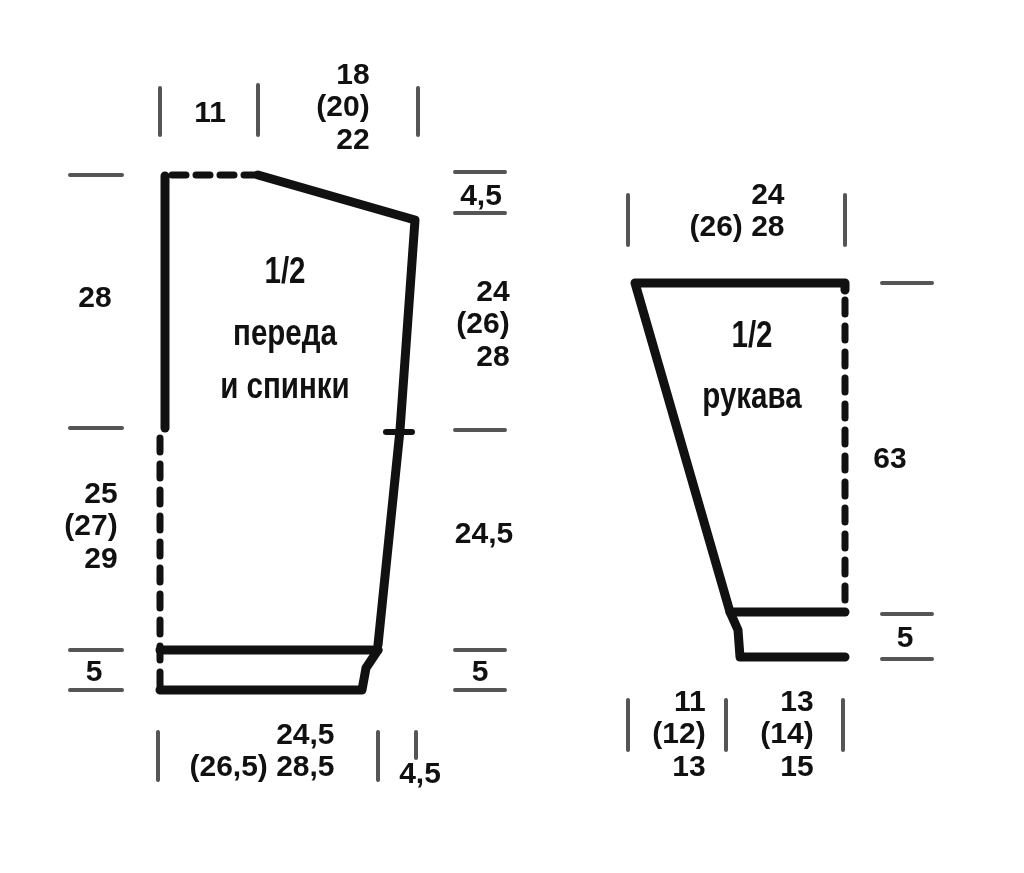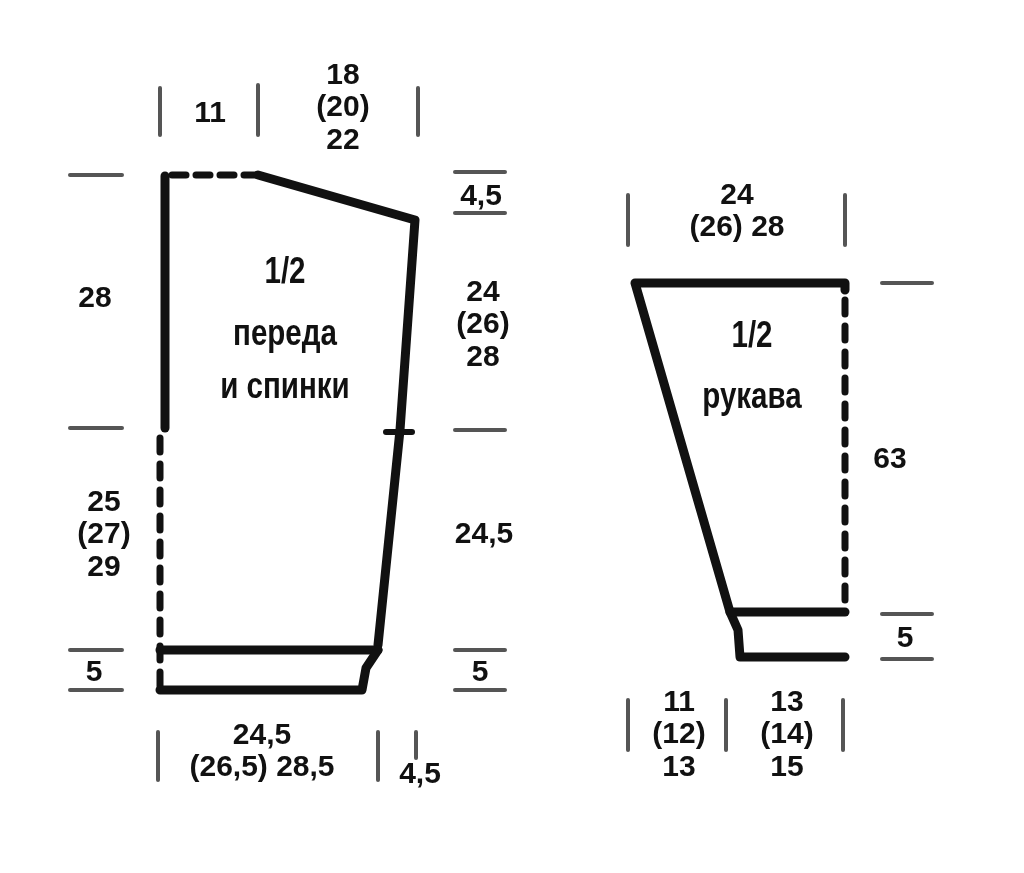--- a/index.html
+++ b/index.html
@@ -1,21 +1,21 @@
 <!DOCTYPE html>
 <html><head>
   <meta charset="utf-8">
   <style>
     html, body { margin: 0; padding: 0; background: #ffffff; }
     body { width: 1024px; height: 873px; position: relative; overflow: hidden; }
     #canvas { position: absolute; left: 0; top: 0; width: 1024px; height: 873px; }
     .lbl { position: absolute; font-family: "Liberation Sans", sans-serif; font-weight: bold; color: #111; text-align: center; line-height: 1.0; white-space: pre; transform: translateX(-50%); }
     .lbl.big { font-size: 30px; }
     .lbl.title { font-size: 36px; line-height: 1.15; font-weight: bold; transform: translateX(-50%) scaleX(0.82); }
-    .lbl.ml { font-size: 30px; line-height: 1.08; }
+    .lbl.ml { font-size: 30px; line-height: 1.08; text-align: right; }
   </style>
 </head>
 <body>
 
 <svg id="canvas" width="1024" height="873" viewBox="0 0 1024 873" xmlns="http://www.w3.org/2000/svg">
   <g stroke="#111" fill="none" stroke-linecap="round" stroke-linejoin="round">
 
     <line x1="165" y1="176" x2="165" y2="428" stroke-width="9"></line>
 
     <line x1="172" y1="175" x2="258" y2="175" stroke-width="7" stroke-dasharray="14,10"></line>
@@ -67,21 +67,21 @@
 
 <div class="lbl big" style="left:210px; top:97px;">11</div>
 <div class="lbl ml" style="left:343px; top:58px;">18
 (20)
 22</div>
 <div class="lbl big" style="left:481px; top:180px;">4,5</div>
 <div class="lbl ml" style="left:483px; top:275px;">24
 (26)
 28</div>
 <div class="lbl big" style="left:95px; top:282px;">28</div>
-<div class="lbl ml" style="left:104px; top:477px;margin-top:8px;">25
+<div class="lbl ml" style="left:91px; top:477px;">25
 (27)
 29</div>
 <div class="lbl big" style="left:484px; top:518px;">24,5</div>
 <div class="lbl big" style="left:94px; top:656px;">5</div>
 <div class="lbl big" style="left:480px; top:656px;">5</div>
 <div class="lbl ml" style="left:262px; top:718px;">24,5
 (26,5) 28,5</div>
 <div class="lbl big" style="left:420px; top:758px;">4,5</div>
 
 <div class="lbl title" style="left:285px; top:250px;">1/2</div>

